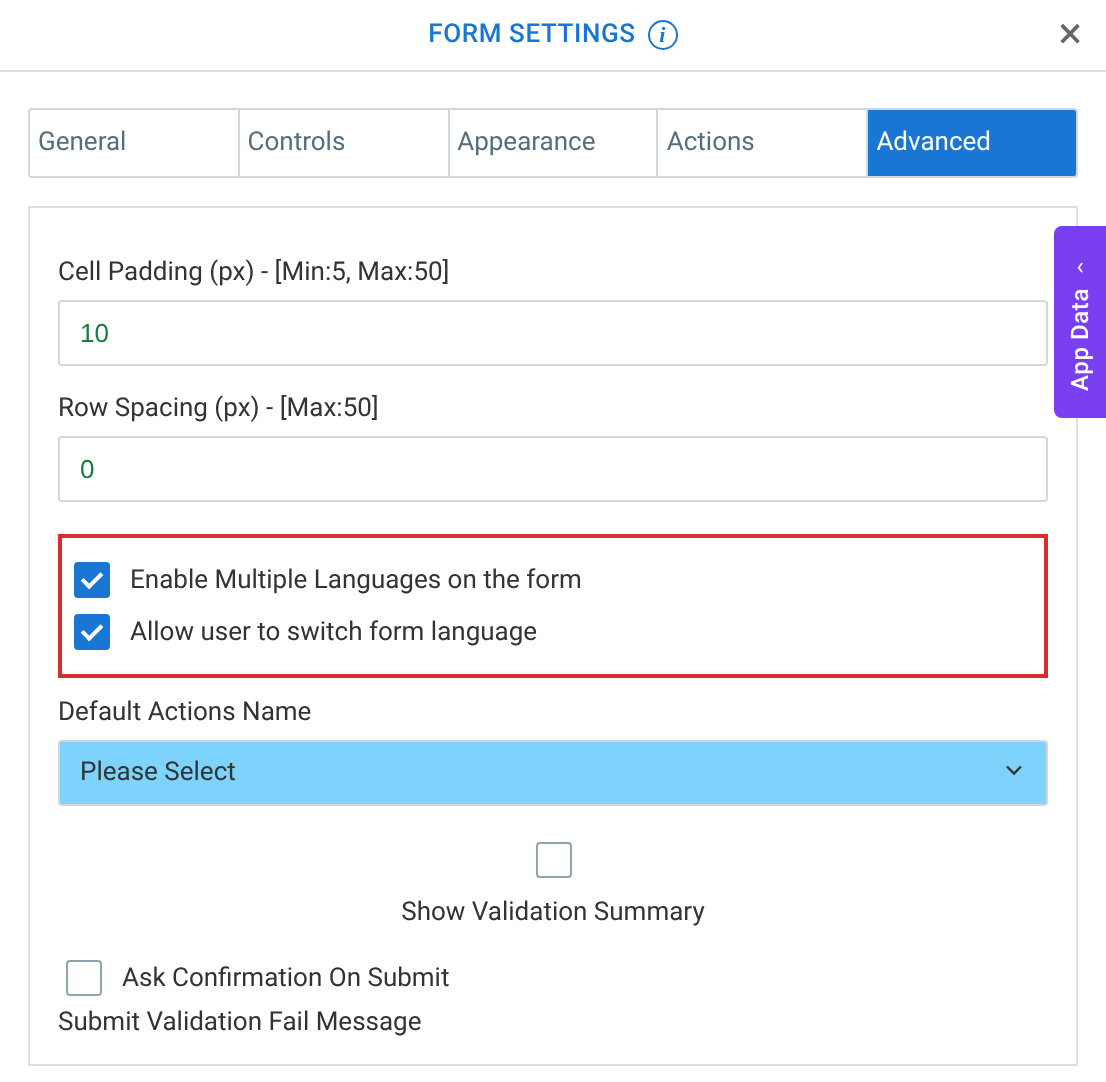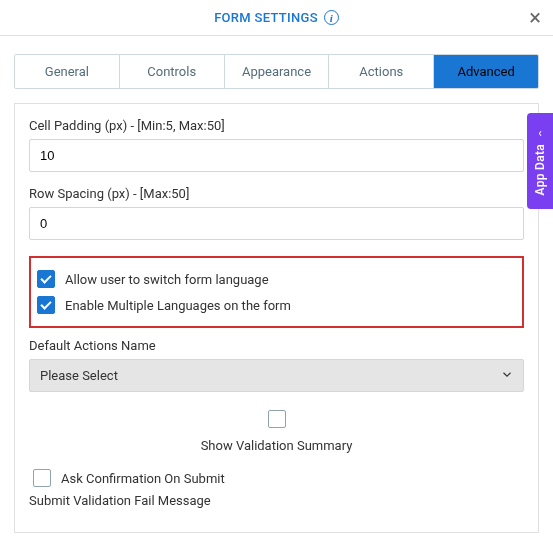--- a/index.html
+++ b/index.html
@@ -3,36 +3,36 @@
 <meta charset="utf-8">
 <style>
 * { box-sizing: border-box; margin: 0; padding: 0; }
 body { font-family: -apple-system, BlinkMacSystemFont, "Segoe UI", Roboto, Arial, sans-serif; font-size: 13px; color: #333; background: #fff; width: 553px; height: 541px; overflow: hidden; position: relative; }
 .header { display: flex; align-items: center; justify-content: center; padding: 10px 12px; border-bottom: 1px solid #e0e0e0; position: relative; }
 .header-title { color: #1976d2; font-weight: 500; font-size: 13px; letter-spacing: 0.3px; display: flex; align-items: center; gap: 6px; }
 .info-icon { width: 15px; height: 15px; border: 1.5px solid #1976d2; border-radius: 50%; color: #1976d2; font-size: 11px; display: inline-flex; align-items: center; justify-content: center; font-weight: bold; font-style: italic; font-family: Georgia, serif; }
 .close-icon { position: absolute; right: 12px; top: 50%; transform: translateY(-50%); font-size: 22px; color: #666; cursor: pointer; line-height: 1; }
 .body-wrap { padding: 18px 14px 0 14px; height: calc(541px - 40px); overflow: hidden; }
 .tabs { display: flex; border: 1px solid #cfd8dc; border-radius: 2px; overflow: hidden; }
-.tab { flex: 1; text-align: center; padding: 9px 4px; font-size: 13px; color: #546e7a; background: #fff; border-right: 1px solid #cfd8dc; cursor: pointer; }
+.tab { flex: 1; padding: 9px 4px; font-size: 13px; color: #546e7a; background: #fff; border-right: 1px solid #cfd8dc; cursor: pointer; }
 .tab:last-child { border-right: none; }
-.tab.active { background: #1976d2; color: #000000; }
-.panel { border: 1px solid #e0e0e0; border-top: 1px solid #e0e0e0; margin-top: 14px; padding: 14px 14px 0 14px; height: 430px; overflow-y: auto; position: relative; }
+.tab.active { background: #1976d2; color: #ffffff; }
+.panel { border: 1px solid #e0e0e0; border-top: 1px solid #e0e0e0; margin-top: 14px; padding: 25px 14px 0 14px; height: 430px; overflow-y: auto; position: relative; }
 .panel::-webkit-scrollbar { width: 8px; }
 .panel::-webkit-scrollbar-thumb { background: #bdbdbd; border-radius: 4px; }
 .field-label { font-size: 13px; color: #333; margin-bottom: 6px; display: block; }
-.text-input { width: 100%; padding: 8px 10px; border: 1px solid #cfd8dc; border-radius: 2px; font-size: 13px; color: #000000; margin-bottom: 14px; }
+.text-input { width: 100%; padding: 8px 10px; border: 1px solid #cfd8dc; border-radius: 2px; font-size: 13px; color: #15803d; margin-bottom: 14px; }
 .text-input::placeholder { color: #9e9e9e; }
 .highlight-box { border: 2px solid #d32f2f; padding: 8px 6px 8px 2px; margin: 2px 0 10px 0; }
 .check-row { display: flex; align-items: center; gap: 10px; padding: 4px 4px; }
 .cbox { width: 18px; height: 18px; border: 1.5px solid #90a4ae; border-radius: 2px; display: inline-flex; align-items: center; justify-content: center; flex-shrink: 0; cursor: pointer; }
 .cbox.checked { background: #1976d2; border-color: #1976d2; }
 .cbox.checked::after { content: ""; width: 4px; height: 8px; border: solid #fff; border-width: 0 2px 2px 0; transform: rotate(45deg); margin-top: -2px; }
 .select-wrap { position: relative; width: 100%; margin-bottom: 14px; }
-.select { width: 100%; padding: 8px 30px 8px 10px; border: 1px solid #cfd8dc; border-radius: 2px; font-size: 13px; color: #333; background: #e5e5e5; cursor: pointer; }
+.select { width: 100%; padding: 8px 30px 8px 10px; border: 1px solid #cfd8dc; border-radius: 2px; font-size: 13px; color: #333; background: #7dd3fc; cursor: pointer; }
 .select-chevron { position: absolute; right: 10px; top: 50%; transform: translateY(-50%); pointer-events: none; }
 .select-chevron svg { width: 14px; height: 14px; }
 .side-tab { position: absolute; right: 0; top: 113px; width: 26px; height: 96px; background: #7b3ff2; border-radius: 4px 0 0 4px; display: flex; flex-direction: column; align-items: center; justify-content: center; cursor: pointer; color: #fff; }
 .side-tab .chev { font-size: 12px; margin-bottom: 4px; }
 .side-tab .label { writing-mode: vertical-rl; transform: rotate(180deg); font-size: 12px; font-weight: 500; letter-spacing: 0.3px; }
 .mb-14 { margin-bottom: 2px; }
 .mb-8 { margin-bottom: 8px; flex-direction: column; }
 </style>
 </head>
 <body>
@@ -57,25 +57,25 @@
   <div class="panel">
     <label class="field-label">Cell Padding (px) - [Min:5, Max:50]</label>
     <input class="text-input" value="10" style="">
 
     <label class="field-label">Row Spacing (px) - [Max:50]</label>
     <input class="text-input" value="0" style="">
 
     <div class="highlight-box">
       <div class="check-row">
         <span class="cbox checked"></span>
-        <span>Allow user to switch form language</span>
+        <span>Enable Multiple Languages on the form</span>
       </div>
       <div class="check-row">
         <span class="cbox checked"></span>
-        <span>Enable Multiple Languages on the form</span>
+        <span>Allow user to switch form language</span>
       </div>
     </div>
 
     <label class="field-label">Default Actions Name</label>
     <div class="select-wrap">
       <div class="select">Please Select</div>
       <span class="select-chevron">
         <svg viewBox="0 0 24 24" fill="none" stroke="#333" stroke-width="2">
             <polyline points="6 9 12 15 18 9"></polyline>
           </svg>

